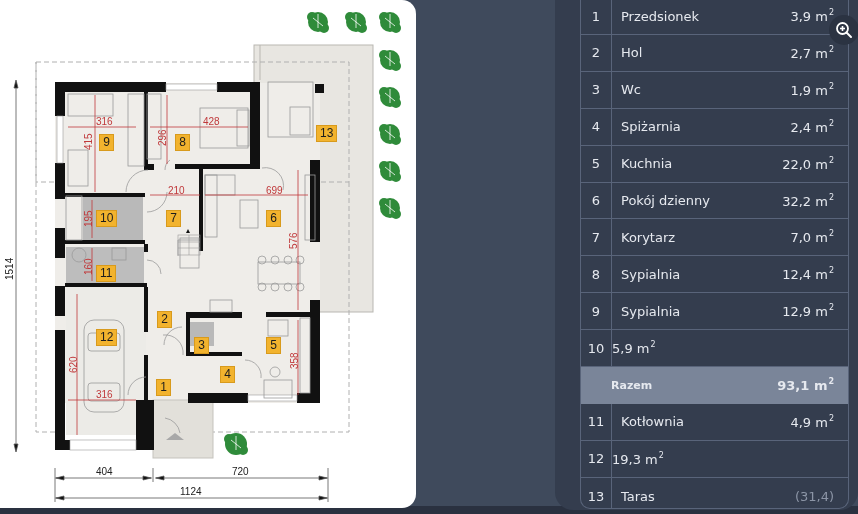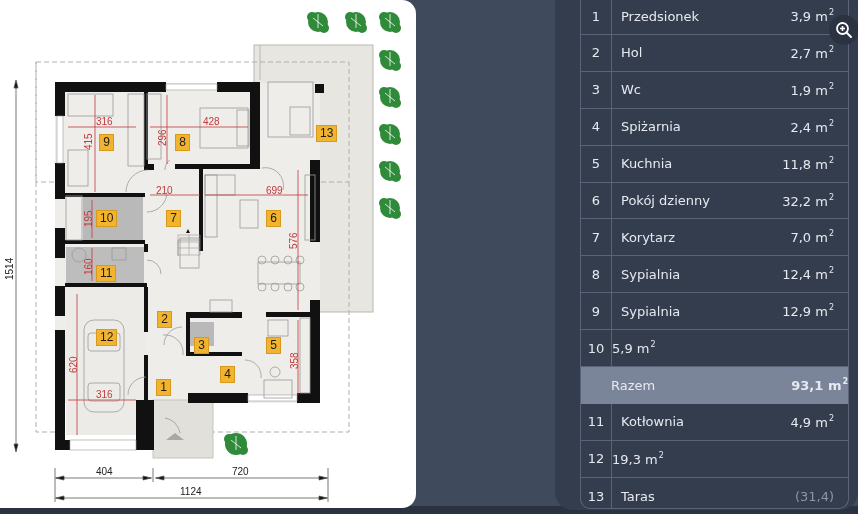--- a/index.html
+++ b/index.html
@@ -81,22 +81,22 @@
   }
   .row .name { flex: 1; padding-left: 9px; }
   .row .area { padding-right: 14px; }
   .row .area sup { font-size: 8px; vertical-align: 6px; margin-left: 1px; }
   .row.total {
     background: #7a8599;
     margin-left: -1px; margin-right: -1px;
     border-bottom: none;
   }
   .row.total .num { border-right: none; }
-  .row.total .name { padding-left: 0; font-weight: normal; font-size: 13px; }
-  .row.total .area { font-weight: bold; padding-right: 1px; }
+  .row.total .name { padding-left: 0; font-weight: bold; font-size: 11px; }
+  .row.total .area { font-weight: bold; padding-right: 15px; }
   .row .area.muted { color: #8c95a6; }
   .zoom-btn {
     position: absolute; left: 829px; top: 15px; width: 30px; height: 30px;
     border-radius: 50%;
     background: #2b3342;
     display: flex; align-items: center; justify-content: center;
   }
 </style>
 </head>
 <body>
@@ -322,21 +322,21 @@
   <div class="room-label" style="left:99px;top:134px">9</div>
   <div class="room-label" style="left:96px;top:210px">10</div>
   <div class="room-label" style="left:96px;top:265px">11</div>
   <div class="room-label" style="left:96px;top:329px">12</div>
   <div class="room-label" style="left:316px;top:125px">13</div>
 
   <div class="dim" style="left:96px;top:116px">316</div>
   <div class="dim" style="left:203px;top:116px">428</div>
   <div class="dim v" style="left:83px;top:150px">415</div>
   <div class="dim v" style="left:157px;top:146px">296</div>
-  <div class="dim" style="left:156px;top:185px">210</div>
+  <div class="dim" style="left:168px;top:185px">210</div>
   <div class="dim" style="left:266px;top:185px">699</div>
   <div class="dim v" style="left:288px;top:249px">576</div>
   <div class="dim v" style="left:83px;top:227px">195</div>
   <div class="dim v" style="left:83px;top:275px">160</div>
   <div class="dim v" style="left:68px;top:373px">620</div>
   <div class="dim" style="left:96px;top:389px">316</div>
   <div class="dim v" style="left:289px;top:369px">358</div>
 
   <div class="dim-black v" style="left:4px;top:280px">1514</div>
   <div class="dim-black" style="left:96px;top:466px">404</div>
@@ -363,21 +363,21 @@
     <div class="area"><span>1,9</span> <span>m</span><sup>2</sup></div>
   </div>
   <div class="row">
     <div class="num">4</div>
     <div class="name">Spiżarnia</div>
     <div class="area"><span>2,4</span> <span>m</span><sup>2</sup></div>
   </div>
   <div class="row">
     <div class="num">5</div>
     <div class="name">Kuchnia</div>
-    <div class="area"><span>11,8</span> <span>m</span><sup>2</sup></div>
+    <div class="area"><span>22,0</span> <span>m</span><sup>2</sup></div>
   </div>
   <div class="row">
     <div class="num">6</div>
     <div class="name">Pokój dzienny</div>
     <div class="area"><span>32,2</span> <span>m</span><sup>2</sup></div>
   </div>
   <div class="row">
     <div class="num">7</div>
     <div class="name">Korytarz</div>
     <div class="area"><span>7,0</span> <span>m</span><sup>2</sup></div>

